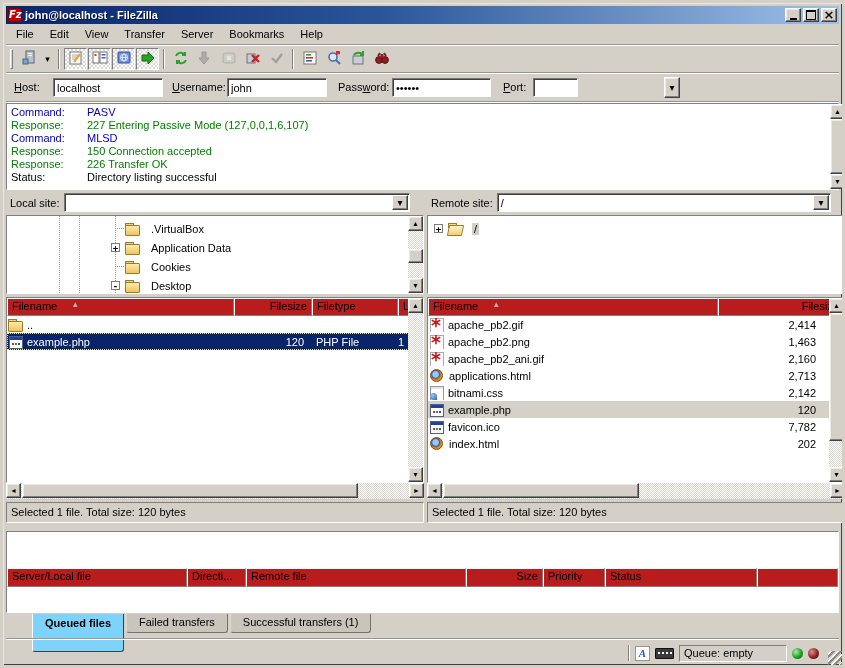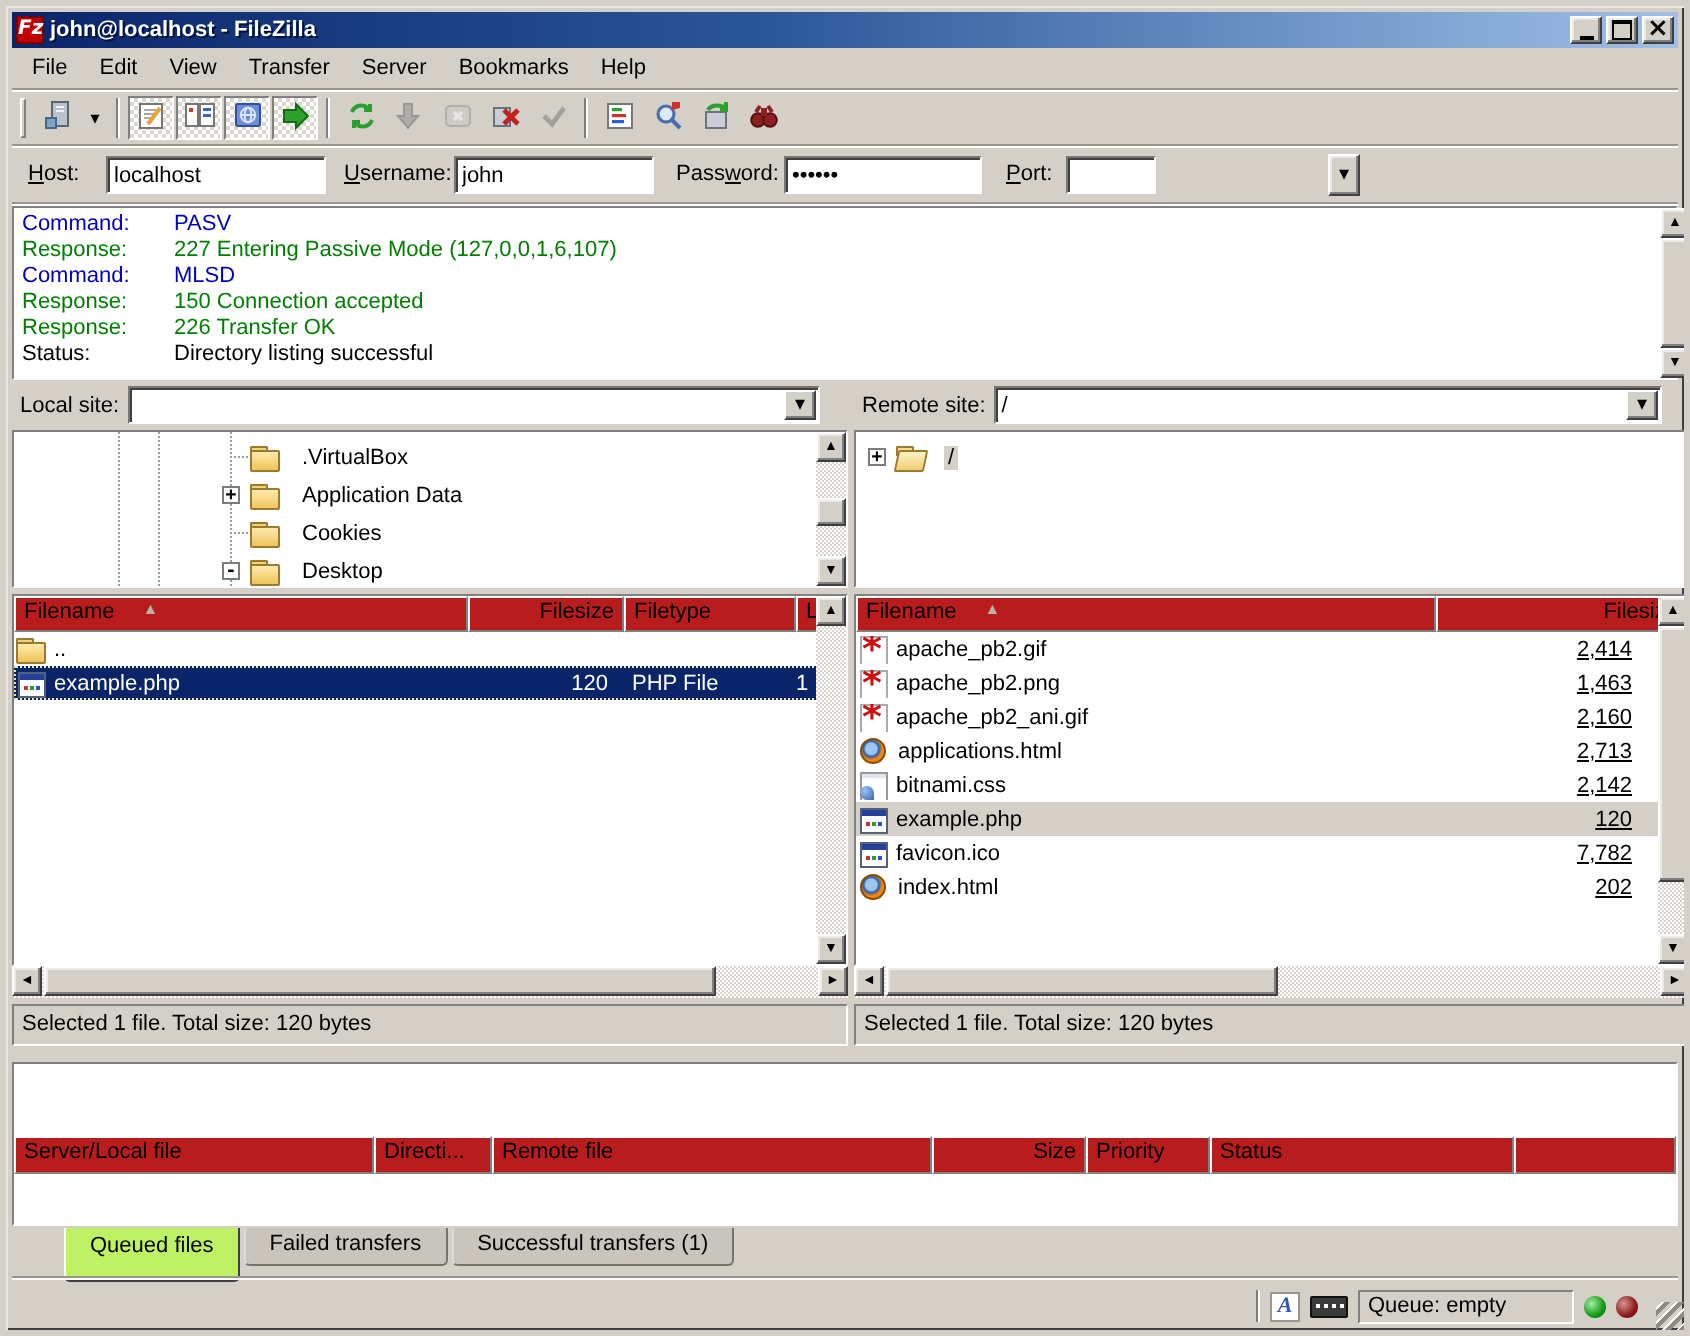--- a/index.html
+++ b/index.html
@@ -84,21 +84,21 @@
   .hcell{background:#b91c1c;border:1px solid;border-color:#fff #808080 #808080 #fff;padding:1px 4px;display:flex;overflow:hidden;white-space:nowrap;}
   .hcell.num{justify-content:flex-end;}
   .sorticon{color:#b6b2a8;font-size:8px;margin-left:14px;}
   .lrow{display:flex;height:17px;align-items:center;white-space:nowrap;}
   .lrow .cname{display:flex;align-items:center;overflow:hidden;padding-left:1px;}
   .cell{overflow:hidden;}
   .csize{text-align:right;}
   .lrow.sel{background:#0A246A;color:#fff;outline:1px dotted #e6e6a0;outline-offset:-1px;}
   .lrow.isel{background:#D5D1C9;}
   .lc1{width:227px;} .lc2{width:78px;padding-right:8px;} .lc3{width:86px;padding-left:4px;} .lc4{width:10px;}
-  .rc1{width:290px;} .rc2{width:111px;padding-right:13px;text-decoration:underline;}
+  .rc1{width:290px;} .rc2{width:111px;padding-right:13px;}
   
   .ficon{width:16px;height:14px;position:relative;display:inline-block;flex:0 0 16px;margin-right:3px;}
   [data-icon="folder"]::before{content:"";position:absolute;left:0;top:1px;width:7px;height:4px;background:#EFD27A;border:1px solid #9C7A2C;border-bottom:none;border-radius:1px 1px 0 0;}
   [data-icon="folder"]::after{content:"";position:absolute;left:0;top:3px;width:13px;height:9px;background:linear-gradient(#FFEBAE,#EFC45C);border:1px solid #9C7A2C;border-radius:1px;}
   [data-icon="openfolder"]::before{content:"";position:absolute;left:0;top:1px;width:7px;height:4px;background:#F4DC94;border:1px solid #9C7A2C;border-bottom:none;border-radius:1px 1px 0 0;}
   [data-icon="openfolder"]::after{content:"";position:absolute;left:0;top:3px;width:13px;height:9px;background:linear-gradient(#FFF3C8,#F2CE74);border:1px solid #9C7A2C;border-radius:1px;transform:skewX(-12deg);}
   [data-icon="php"]::after{content:"";position:absolute;left:1px;top:1px;width:12px;height:11px;background:#fff;border:1px solid #55617a;
     box-shadow:inset 0 3px 0 #24409a;}
   [data-icon="php"]::before{content:"";position:absolute;left:4px;top:8px;width:2px;height:2px;background:#d03030;box-shadow:3px 0 #2f9a2f,6px 0 #3050c0;z-index:1;}
   [data-icon="apache"]::after{content:"";position:absolute;left:1px;top:0;width:12px;height:13px;background:#fff;border:1px solid #aaa;}
@@ -109,21 +109,21 @@
     box-shadow:inset 0 2px 0 #dfe6f2;}
   [data-icon="css"]::before{content:"";position:absolute;left:1px;bottom:0;width:7px;height:7px;z-index:1;border-radius:50% 50% 0 50%;
     background:radial-gradient(circle at 35% 35%,#9cc2ee,#2e66b8);}
   
   .statusstrip{position:absolute;left:0;right:0;top:309px;height:21px;background:#D4D0C8;border:1px solid;border-color:#808080 #fff #fff #808080;
     line-height:19px;padding-left:4px;}
   .queue{left:3px;top:528px;right:3px;height:82px;background:#fff;border:1px solid;border-color:#808080 #fff #fff #808080;overflow:hidden;}
   .qheader{display:flex;height:19px;margin-top:36px;}
   .tabs{left:3px;top:611px;right:3px;height:22px;display:flex;align-items:flex-start;padding-left:26px;gap:2px;}
   .tab{height:19px;line-height:17px;padding:0 12px;background:#C9C5BD;border:1px solid;border-color:#dedbd5 #76726c #76726c #dedbd5;border-top:none;border-radius:0 0 3px 3px;}
-  .tab.active{background:#bef264;font-weight:normal;height:27px;line-height:19px;border-color:#fff #404040 #404040 #fff;border-top:none;}
+  .tab.active{background:#7dd3fc;font-weight:bold;height:38px;line-height:19px;border-color:#fff #404040 #404040 #fff;border-top:none;}
   
   .sbar{left:3px;top:638px;right:3px;height:24px;display:flex;align-items:center;justify-content:flex-end;padding-right:20px;gap:5px;}
   .vsep{width:2px;height:16px;border-left:1px solid #808080;border-right:1px solid #fff;}
   .atype{width:15px;height:15px;background:#fff;border:1px solid #9a968e;color:#3355bb;font:italic bold 11px/13px "Liberation Serif",serif;text-align:center;}
   .keypad{width:19px;height:11px;background:#3a3a3a;border:1px solid #111;border-radius:1px;
     background-image:linear-gradient(90deg,#fff 0 2px,transparent 2px 4px);background-size:4px 2px;background-position:2px 3px;background-repeat:repeat-x;}
   .qpanel{width:108px;height:17px;background:#D4D0C8;border:1px solid;border-color:#808080 #fff #fff #808080;line-height:15px;padding-left:4px;}
   .dot{width:11px;height:11px;border-radius:50%;}
   .dot.green{background:radial-gradient(circle at 35% 35%,#a8eca8,#129b12 60%,#0a640a);}
   .dot.red{background:radial-gradient(circle at 35% 35%,#d89090,#8b1a1a 60%,#4e0d0d);}

